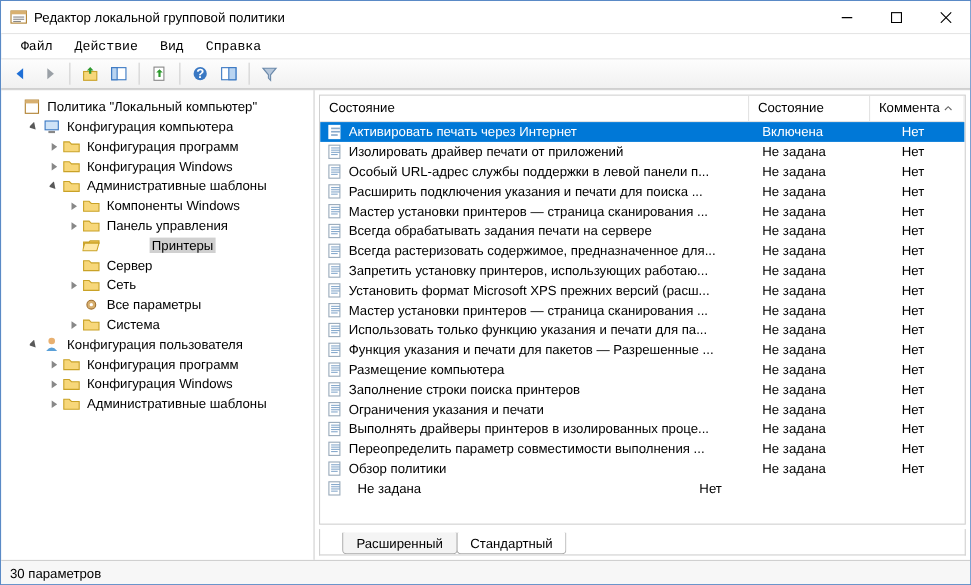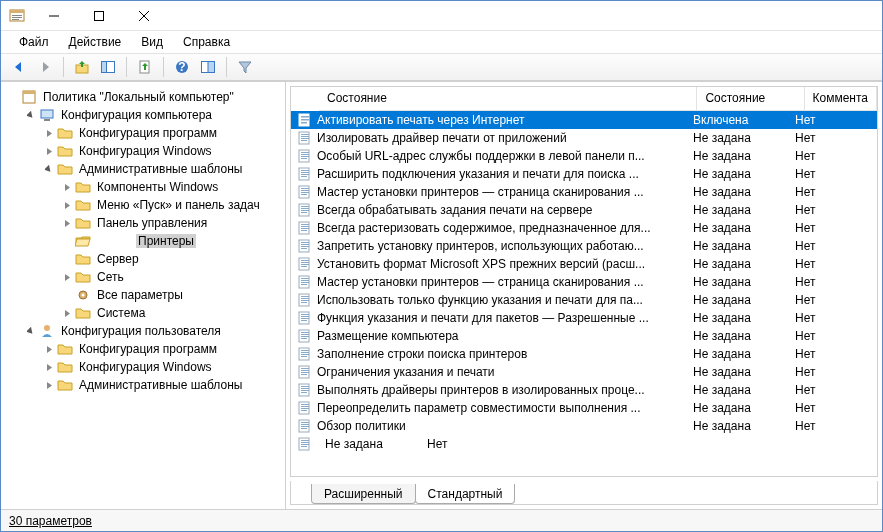--- a/index.html
+++ b/index.html
@@ -4,64 +4,65 @@
 <style>
 * { box-sizing: border-box; margin: 0; padding: 0; font-family: "Segoe UI", Tahoma, sans-serif; font-size: 12px; }
 body { background: #fff; width: 883px; height: 532px; overflow: hidden; border: 1px solid #5a8ac6; display: flex; flex-direction: column; }
 .titlebar { height: 30px; display: flex; align-items: center; padding-left: 8px; background: #fff; border-bottom: 1px solid #e5e5e5; }
 .titlebar .app-icon { width: 16px; height: 16px; margin-right: 6px; }
 .titlebar .title { flex: 1; font-size: 12px; }
 .winbtns { display: flex; height: 100%; }
 .winbtn { width: 45px; display: flex; align-items: center; justify-content: center; }
 .winbtn svg { width: 10px; height: 10px; }
 .menubar { height: 22px; display: flex; align-items: center; padding-left: 10px; gap: 4px; }
-.menubar .mi { padding: 2px 8px; cursor: default; }
+.menubar .mi { padding: 2px 8px; cursor: default; font-family: Liberation Mono, monospace; }
 .toolbar { height: 28px; border-top: 1px solid #e3e3e3; border-bottom: 1px solid #d0d0d0; display: flex; align-items: center; padding-left: 6px; gap: 2px; background: linear-gradient(#fdfdfd,#f1f1f1); }
 .tbtn { width: 24px; height: 24px; display: flex; align-items: center; justify-content: center; border: 1px solid transparent; }
 .tsep { width: 1px; height: 20px; background: #d0d0d0; margin: 0 4px; }
 .body { flex: 1; display: flex; border-top: 1px solid #d0d0d0; min-height: 0; }
 .tree-pane { width: 285px; border-right: 1px solid #d0d0d0; overflow: auto; padding: 6px 4px; }
 .tree ul { list-style: none; padding-left: 18px; }
 .tree > ul { padding-left: 2px; }
 .node { display: flex; align-items: center; height: 18px; white-space: nowrap; cursor: default; }
 .exp { width: 12px; height: 12px; margin-right: 2px; display: inline-flex; align-items: center; justify-content: center; }
 .ticon { width: 16px; height: 16px; margin-right: 4px; display: inline-flex; align-items: center; justify-content: center; }
 .node .lbl { padding: 0 2px; }
 .node.sel .lbl { background: #d0d0d0; margin-left: 41px; }
 .right-pane { flex: 1; display: flex; flex-direction: column; min-width: 0; }
 .list-wrap { flex: 1; overflow: hidden; display: flex; flex-direction: column; border: 1px solid #d0d0d0; margin: 4px; min-height: 0; }
-.list-head { display: flex; height: 24px; background: #fff; border-bottom: 1px solid #e3e3e3; margin-left: 28px; }
+.list-head { display: flex; height: 24px; background: #fff; border-bottom: 1px solid #e3e3e3; }
 .list-head .col { padding: 4px 8px; border-right: 1px solid #e3e3e3; }
 .col-a { width: 390px; } .col-b { width: 110px; } .col-c { flex: 1; text-align: left; padding-right: 24px; }
 .list-body { flex: 1; overflow-y: scroll; overflow-x: hidden; }
 .row { display: flex; align-items: center; height: 18px; padding-left: 6px; white-space: nowrap; }
 .row .ricon { width: 16px; height: 16px; margin-right: 4px; flex-shrink: 0; }
 .row .ca { width: 368px; overflow: hidden; text-overflow: ellipsis; }
 .row .cb { width: 110px; padding-left: 8px; }
-.row .cc { flex: 1; text-align: left; padding-right: 12px; }
+.row .cc { flex: 1; text-align: center; padding-right: 12px; }
 .row.sel { background: #0078d7; color: #fff; }
 .tabs { height: 24px; display: flex; align-items: flex-end; padding-left: 20px; background: #fff; border: 1px solid #d0d0d0; border-top: none; margin: 0 4px 4px 4px; }
 .tab { padding: 3px 12px 2px 12px; border: 1px solid #aaa; border-top: none; border-radius: 0 0 4px 4px; margin-right: -1px; background: #fff; position: relative; cursor: default; }
 .tab.inactive { background: #f4f4f4; }
 .tab.active { background: #fff; font-weight: normal; }
-.statusbar { height: 22px; border-top: 1px solid #d0d0d0; display: flex; align-items: center; padding-left: 8px; background: #f7f7f7; text-decoration: underline; }
+.statusbar { height: 22px; border-top: 1px solid #d0d0d0; display: flex; align-items: center; padding-left: 8px; background: #f7f7f7; }
 </style>
 </head>
 <body>
 
 <div class="titlebar">
   <span class="app-icon">
     <svg viewBox="0 0 16 16">
         <rect x="1" y="2" width="14" height="11" fill="#fff" stroke="#b08030"></rect>
         <rect x="1" y="2" width="14" height="3" fill="#d8b070"></rect>
         <rect x="3" y="7" width="10" height="1" fill="#888"></rect>
         <rect x="3" y="9" width="10" height="1" fill="#888"></rect>
         <rect x="3" y="11" width="7" height="1" fill="#888"></rect>
       </svg>
   </span>
+  <span class="title">Редактор локальной групповой политики</span>
   <div class="winbtns">
     <div class="winbtn">
         <svg viewBox="0 0 10 10">
           <path d="M0 5 H10" stroke="#000" stroke-width="1"></path>
         </svg>
       </div>
     <div class="winbtn">
         <svg viewBox="0 0 10 10">
           <rect x="0.5" y="0.5" width="9" height="9" fill="none" stroke="#000"></rect>
         </svg>
@@ -217,35 +218,20 @@
                             <svg width="9" height="9" viewBox="0 0 9 9">
                               <path d="M2 1 L7 4.5 L2 8 Z" fill="#888"></path>
                             </svg>
                           </span>
                           <span class="ticon">
                             <svg viewBox="0 0 16 16">
                               <path d="M1 4 h5 l2 2 h7 v7 h-14 z" fill="#f7d77a" stroke="#c9a227"></path>
                             </svg>
                           </span>
                           <span class="lbl">Компоненты Windows</span>
-                        </div>
-                      </li>
-                    <li>
-                        <div class="node">
-                          <span class="exp">
-                            <svg width="9" height="9" viewBox="0 0 9 9">
-                              <path d="M2 1 L7 4.5 L2 8 Z" fill="#888"></path>
-                            </svg>
-                          </span>
-                          <span class="ticon">
-                            <svg viewBox="0 0 16 16">
-                              <path d="M1 4 h5 l2 2 h7 v7 h-14 z" fill="#f7d77a" stroke="#c9a227"></path>
-                            </svg>
-                          </span>
-                          <span class="lbl">Меню «Пуск» и панель задач</span>
                         </div>
                       </li>
                     <li>
                         <div class="node">
                           <span class="exp">
                             <svg width="9" height="9" viewBox="0 0 9 9">
                               <path d="M2 1 L7 4.5 L2 8 Z" fill="#888"></path>
                             </svg>
                           </span>
                           <span class="ticon">

